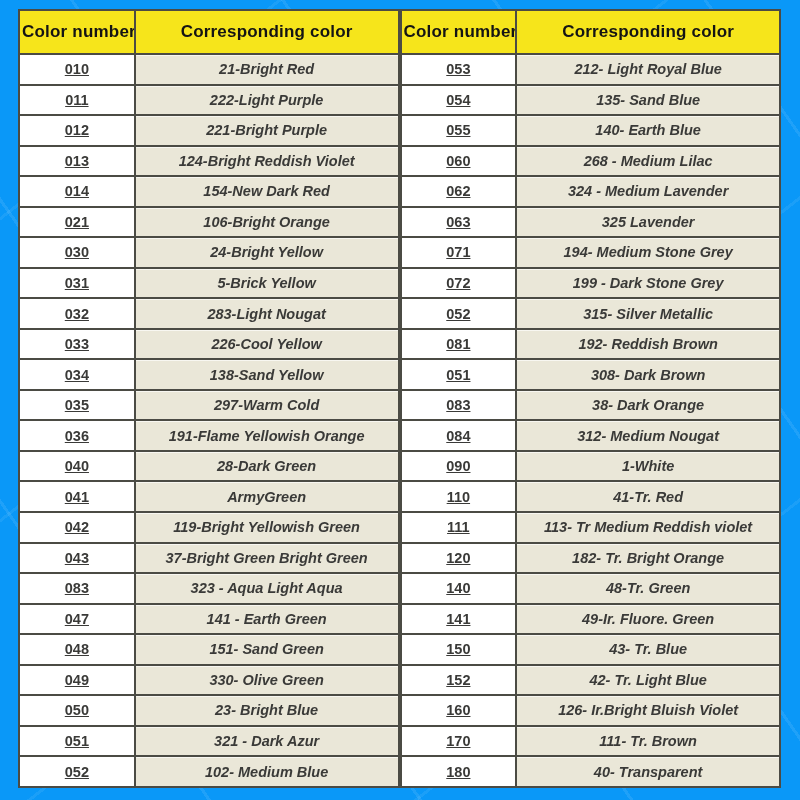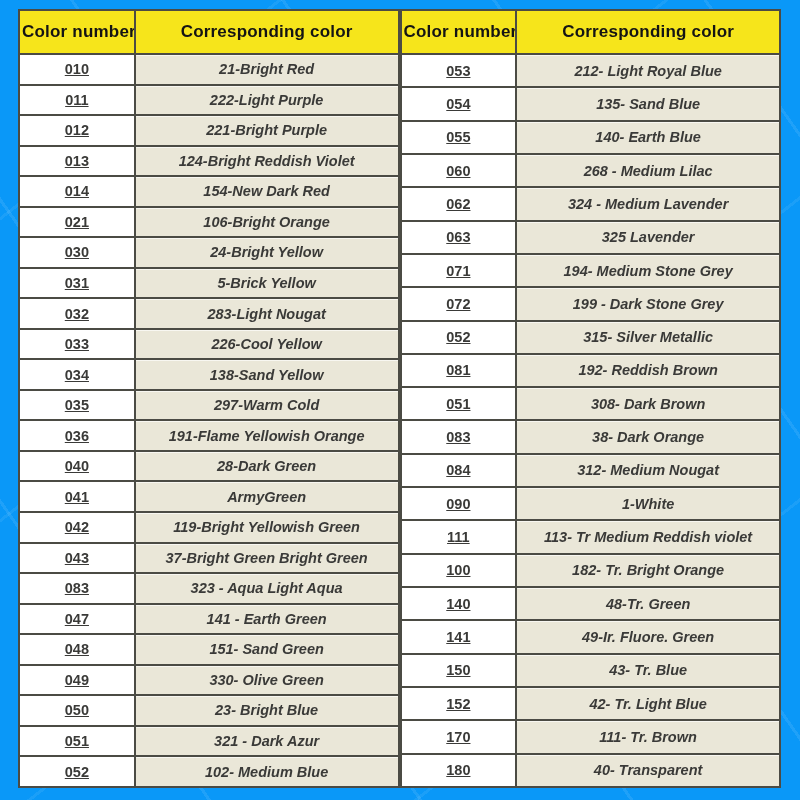--- a/index.html
+++ b/index.html
@@ -245,44 +245,52 @@
         </tr>
         <tr>
           <td class="num-cell">084</td>
           <td class="color-cell">312- Medium Nougat</td>
         </tr>
         <tr>
           <td class="num-cell">090</td>
           <td class="color-cell">1-White</td>
         </tr>
         <tr>
+          <td class="num-cell">110</td>
+          <td class="color-cell">41-Tr. Red</td>
+        </tr>
+        <tr>
           <td class="num-cell">111</td>
           <td class="color-cell">113- Tr Medium Reddish violet</td>
         </tr>
         <tr>
-          <td class="num-cell">100</td>
+          <td class="num-cell">120</td>
           <td class="color-cell">182- Tr. Bright Orange</td>
         </tr>
         <tr>
           <td class="num-cell">140</td>
           <td class="color-cell">48-Tr. Green</td>
         </tr>
         <tr>
           <td class="num-cell">141</td>
           <td class="color-cell">49-Ir. Fluore. Green</td>
         </tr>
         <tr>
           <td class="num-cell">150</td>
           <td class="color-cell">43- Tr. Blue</td>
         </tr>
         <tr>
           <td class="num-cell">152</td>
           <td class="color-cell">42- Tr. Light Blue</td>
         </tr>
         <tr>
+          <td class="num-cell">160</td>
+          <td class="color-cell">126- Ir.Bright Bluish Violet</td>
+        </tr>
+        <tr>
           <td class="num-cell">170</td>
           <td class="color-cell">111- Tr. Brown</td>
         </tr>
         <tr>
           <td class="num-cell">180</td>
           <td class="color-cell">40- Transparent</td>
         </tr>
       </tbody>
   </table>
 

